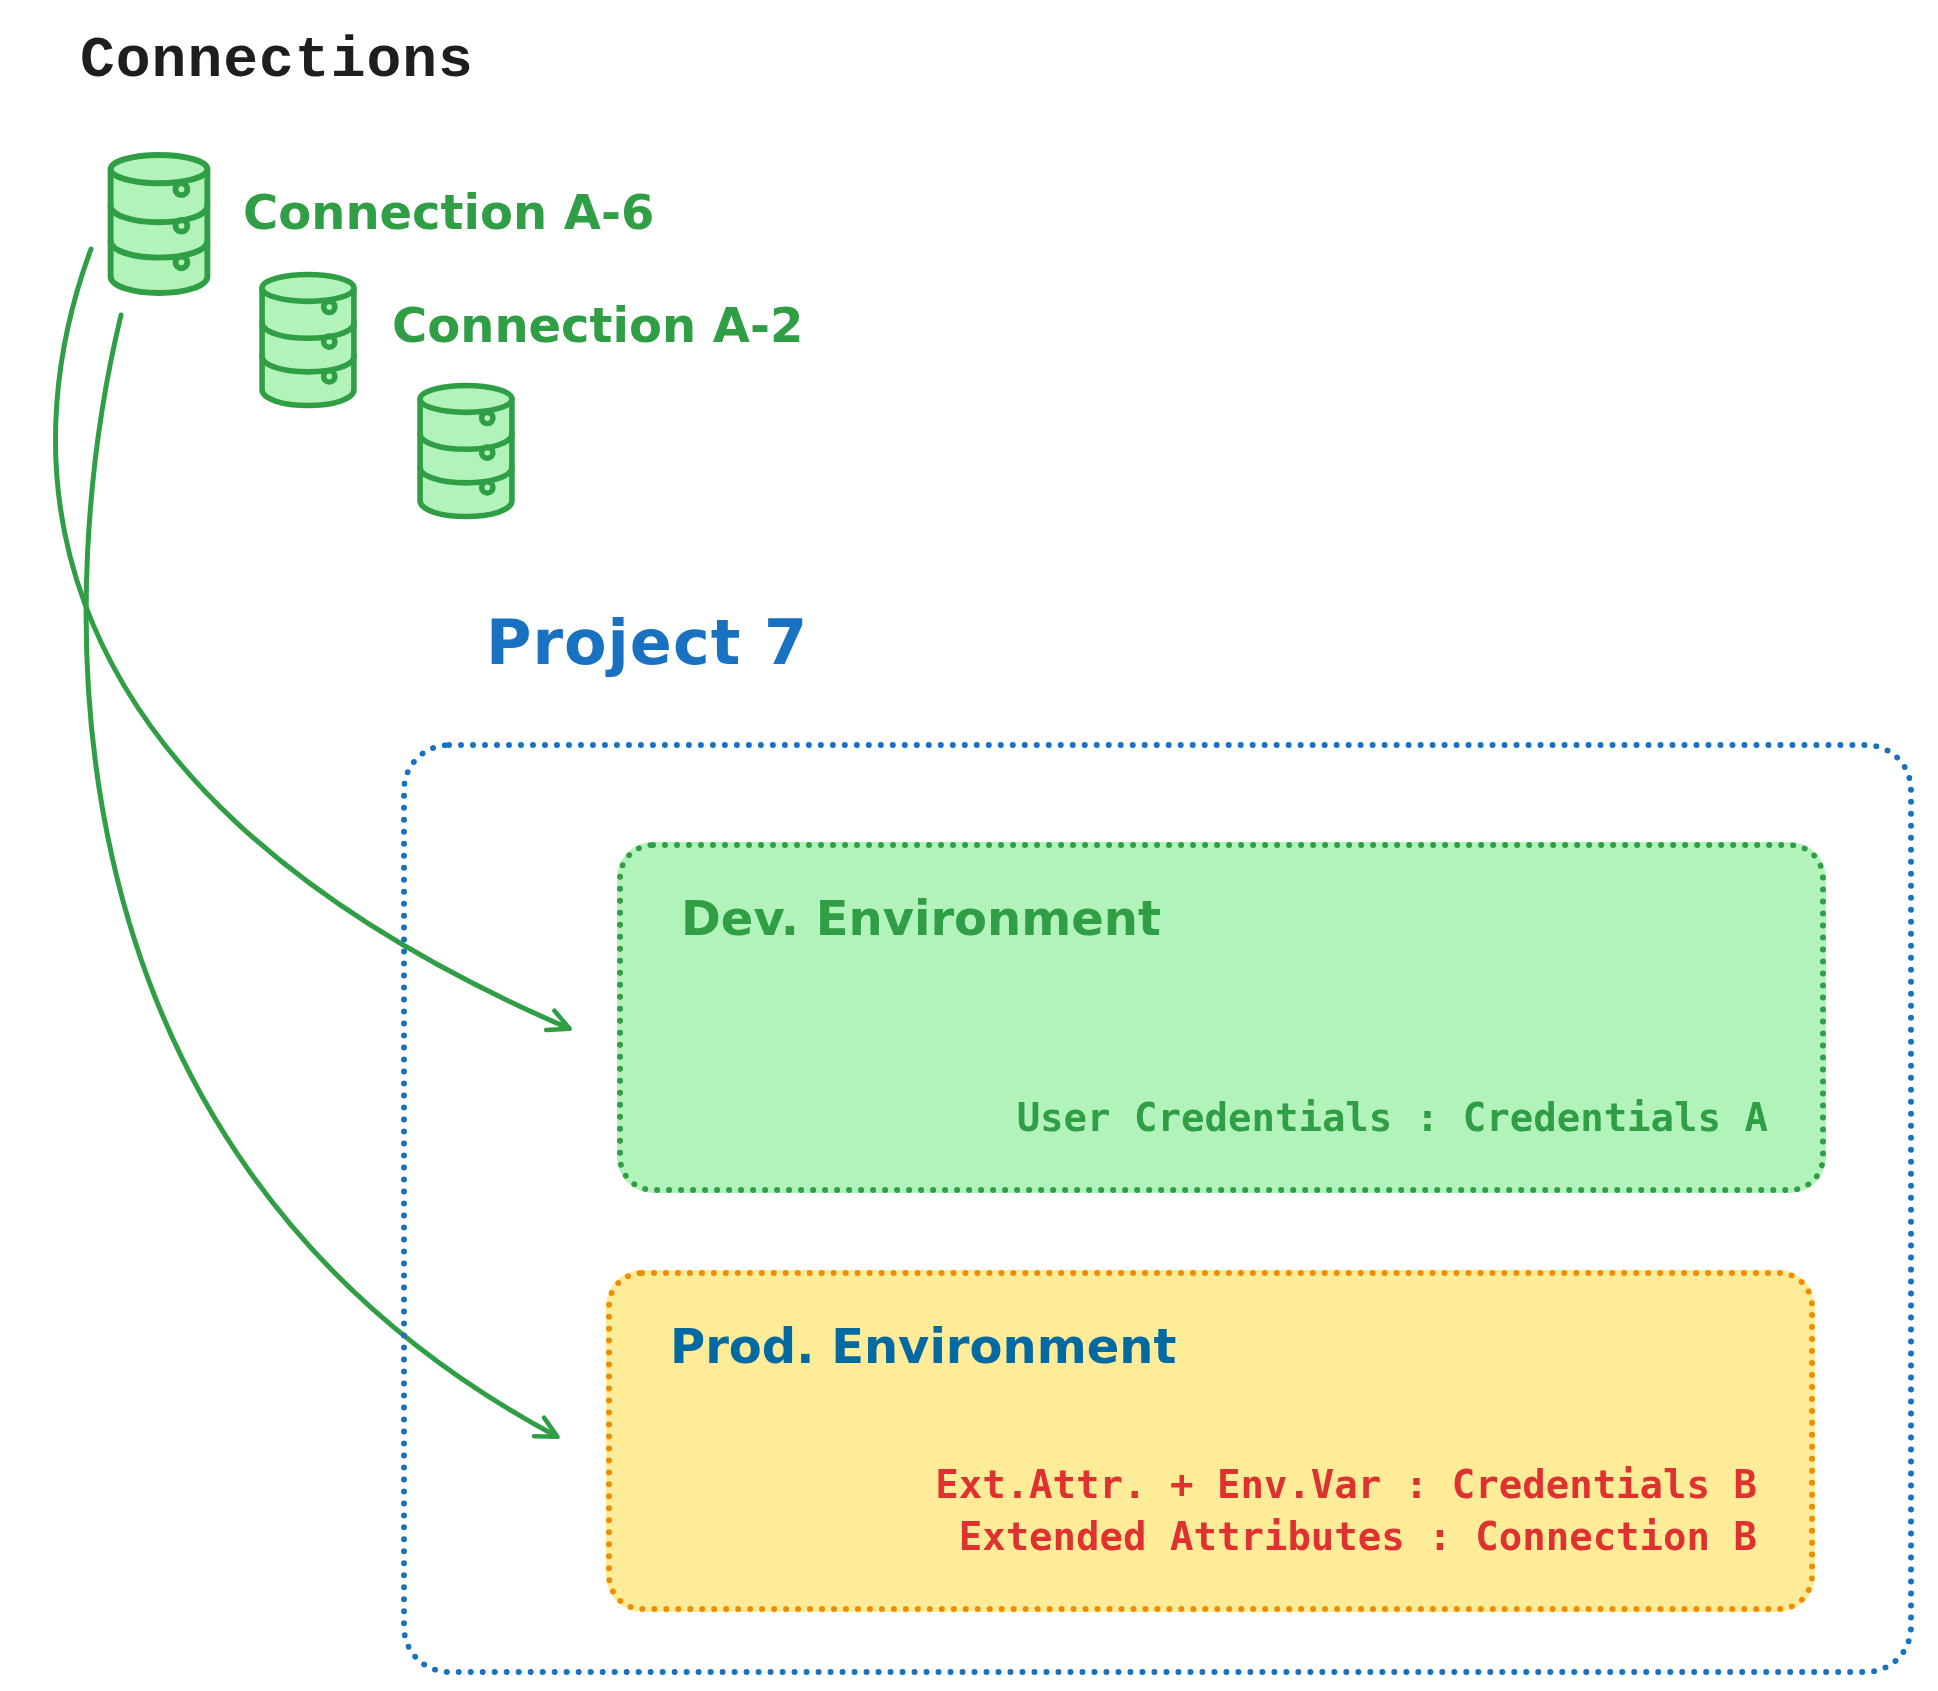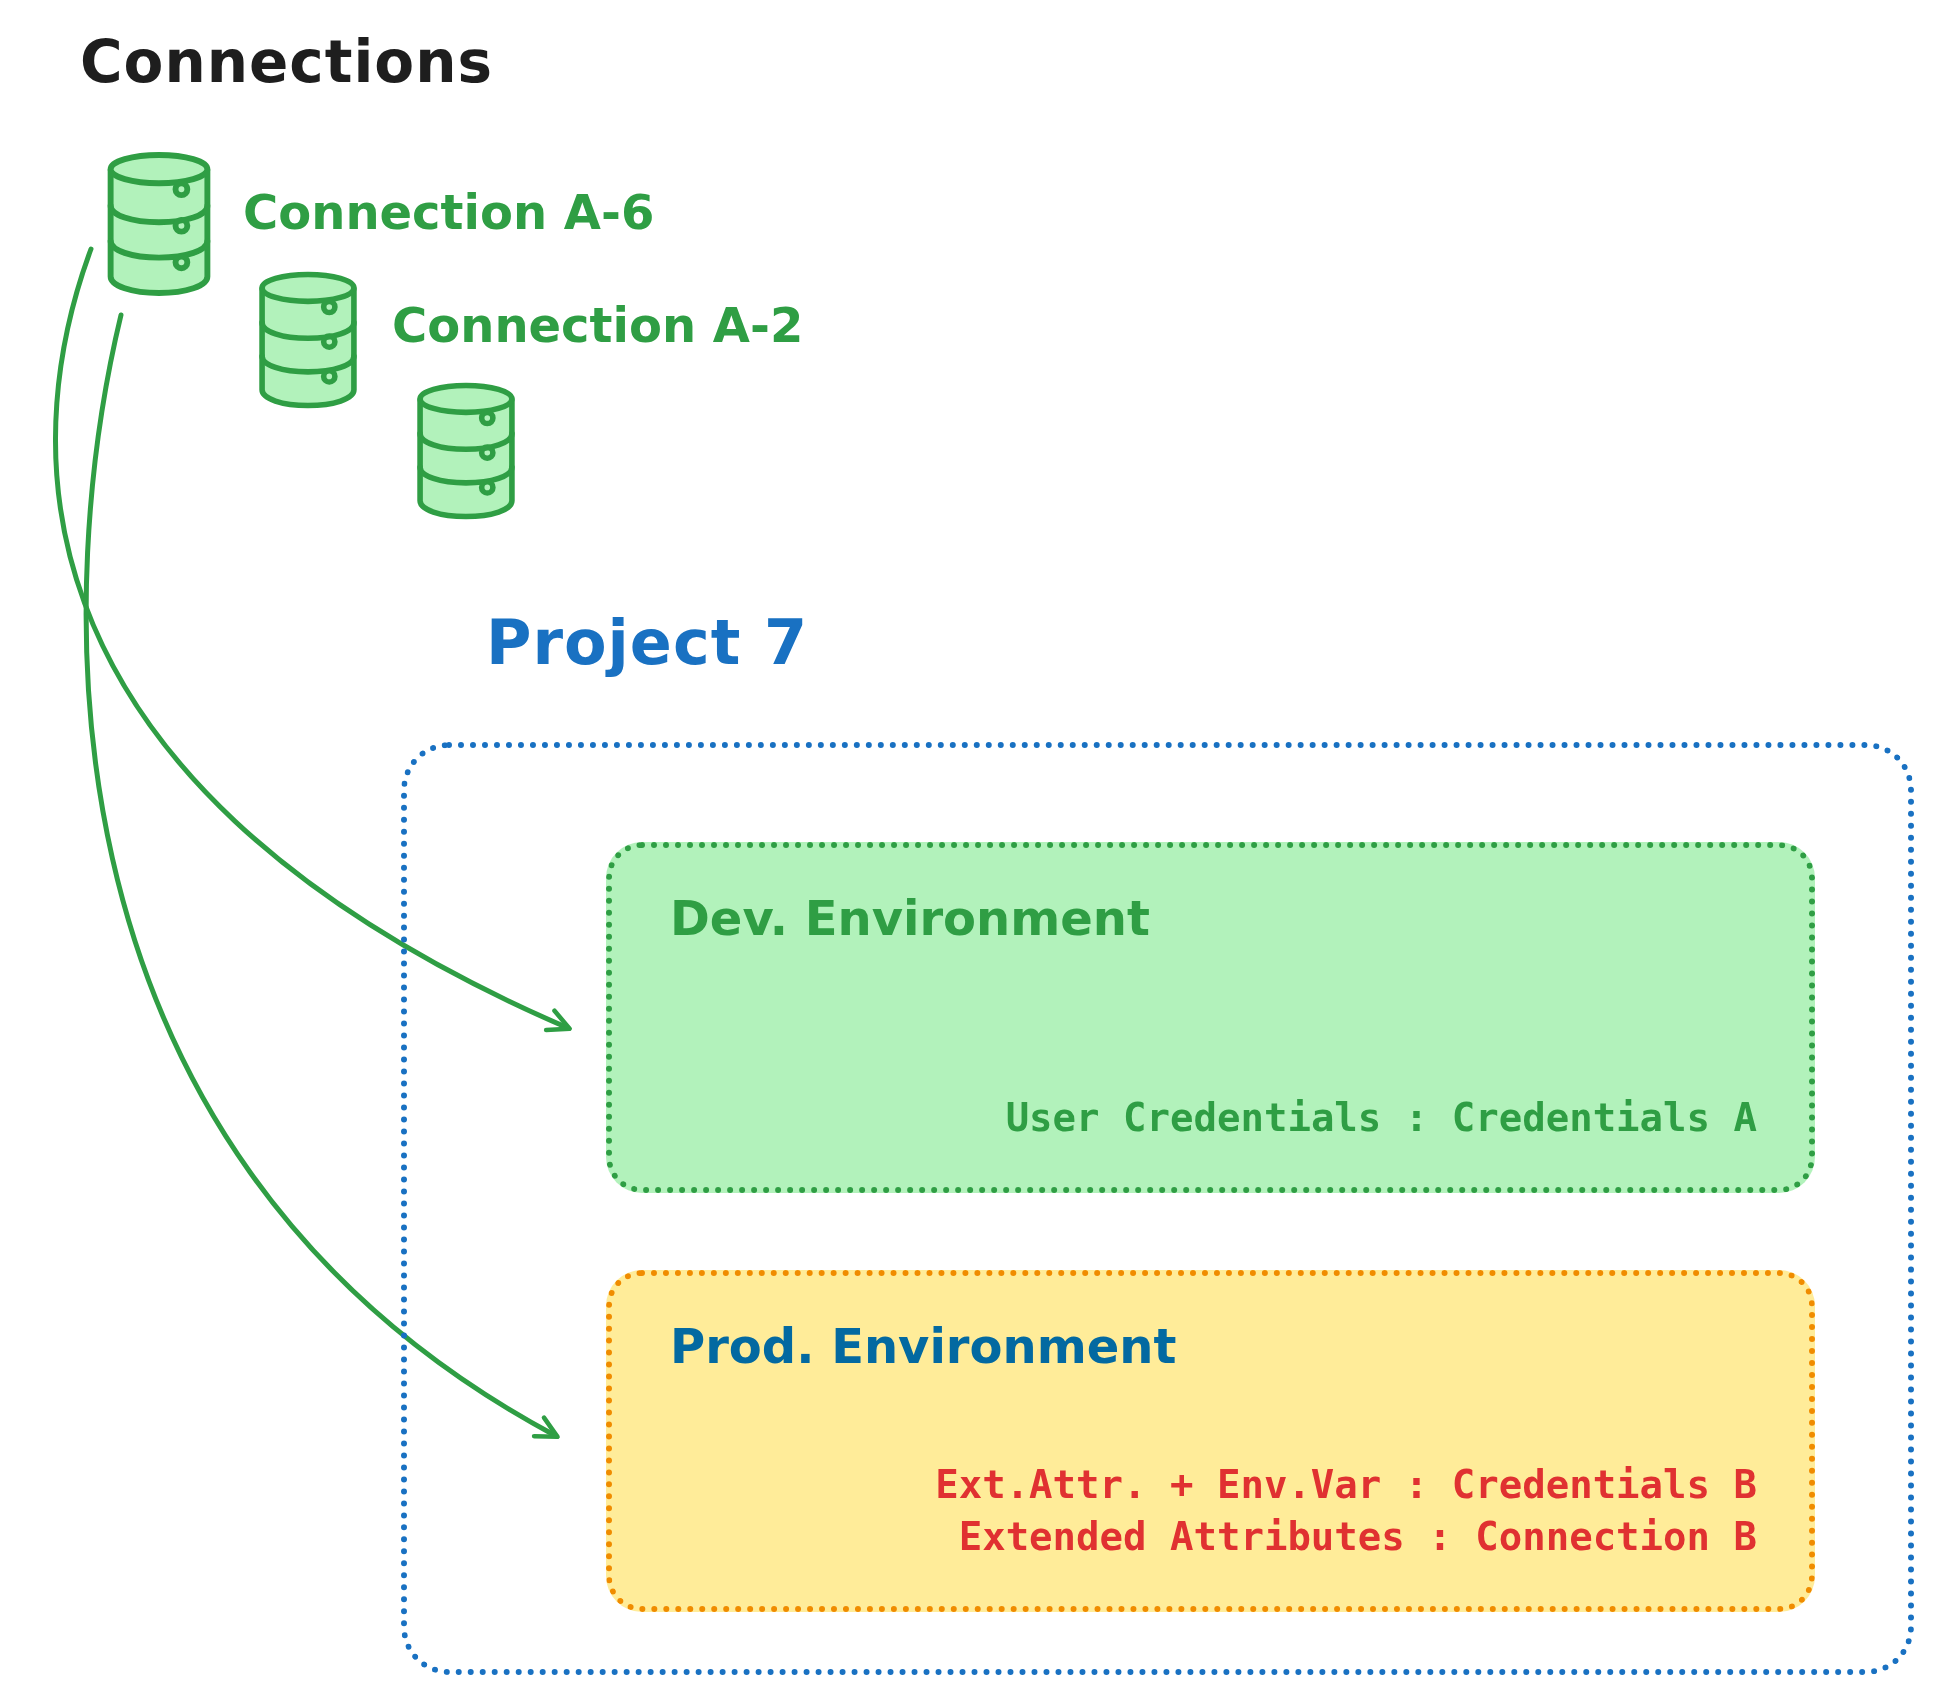--- a/index.html
+++ b/index.html
@@ -18,20 +18,21 @@
   }
   .abs { position: absolute; }
 
   .page-title {
     left: 80px;
     top: 28px;
     font-size: 58px;
     font-weight: 700;
     color: #1e1e1e;
     letter-spacing: 1px;
+    font-family: Liberation Mono, monospace;
   }
 
   .db-icon { position: absolute; }
   .db-1 { left: 100px; top: 150px; }
   .db-2 { left: 252px; top: 270px; }
   .db-3 { left: 410px; top: 381px; }
 
   .conn-label {
     position: absolute;
     font-size: 48px;
@@ -61,21 +62,21 @@
     border-radius: 48px;
     box-sizing: border-box;
   }
 
   .env-box {
     position: absolute;
     box-sizing: border-box;
     border-radius: 36px;
   }
   .env-dev {
-    left: 199px;
+    left: 210px;
     top: 94px;
     width: 1209px;
     height: 351px;
     background: #b2f2bb;
     border: 6px dotted #2f9e44;
   }
   .env-prod {
     left: 199px;
     top: 522px;
     width: 1209px;

